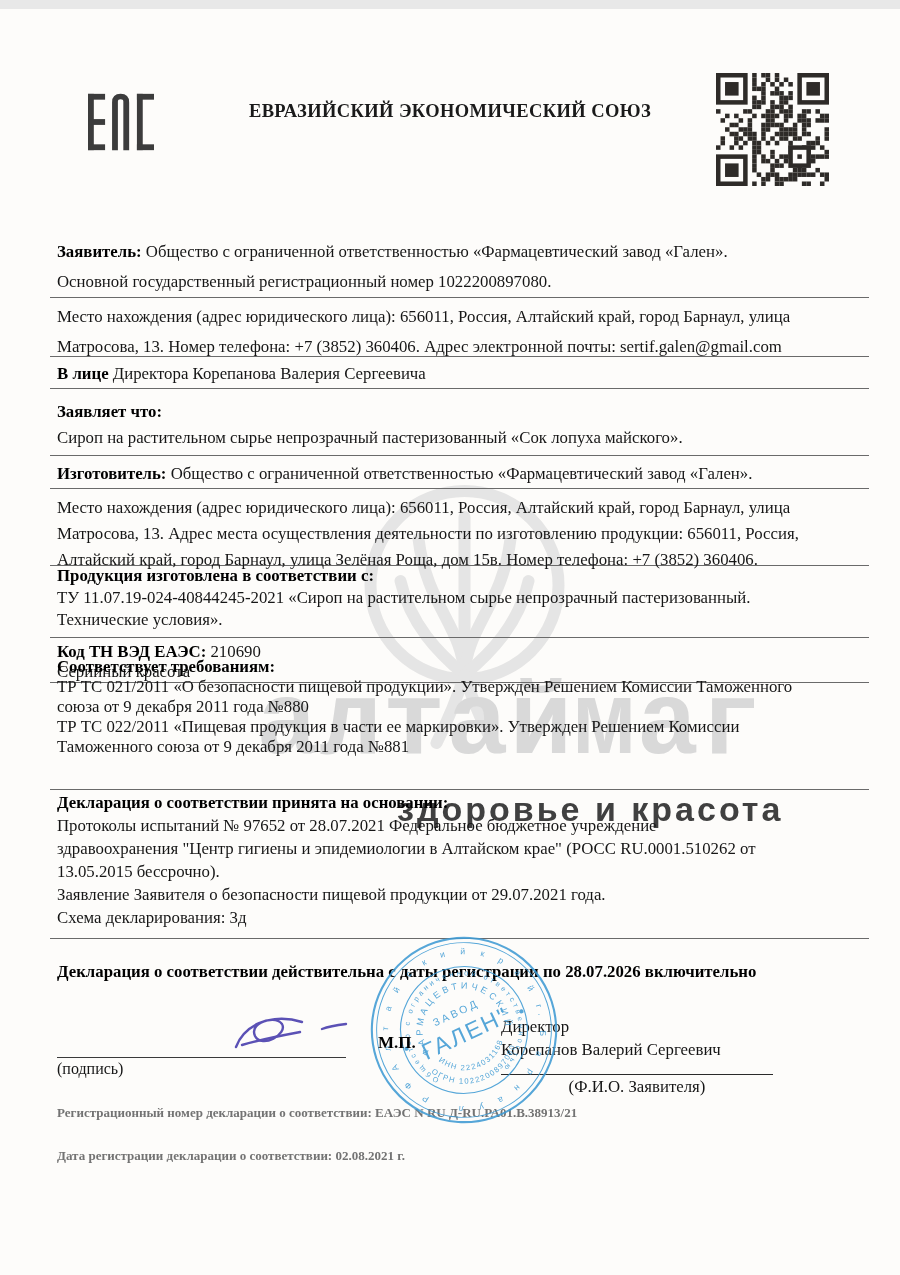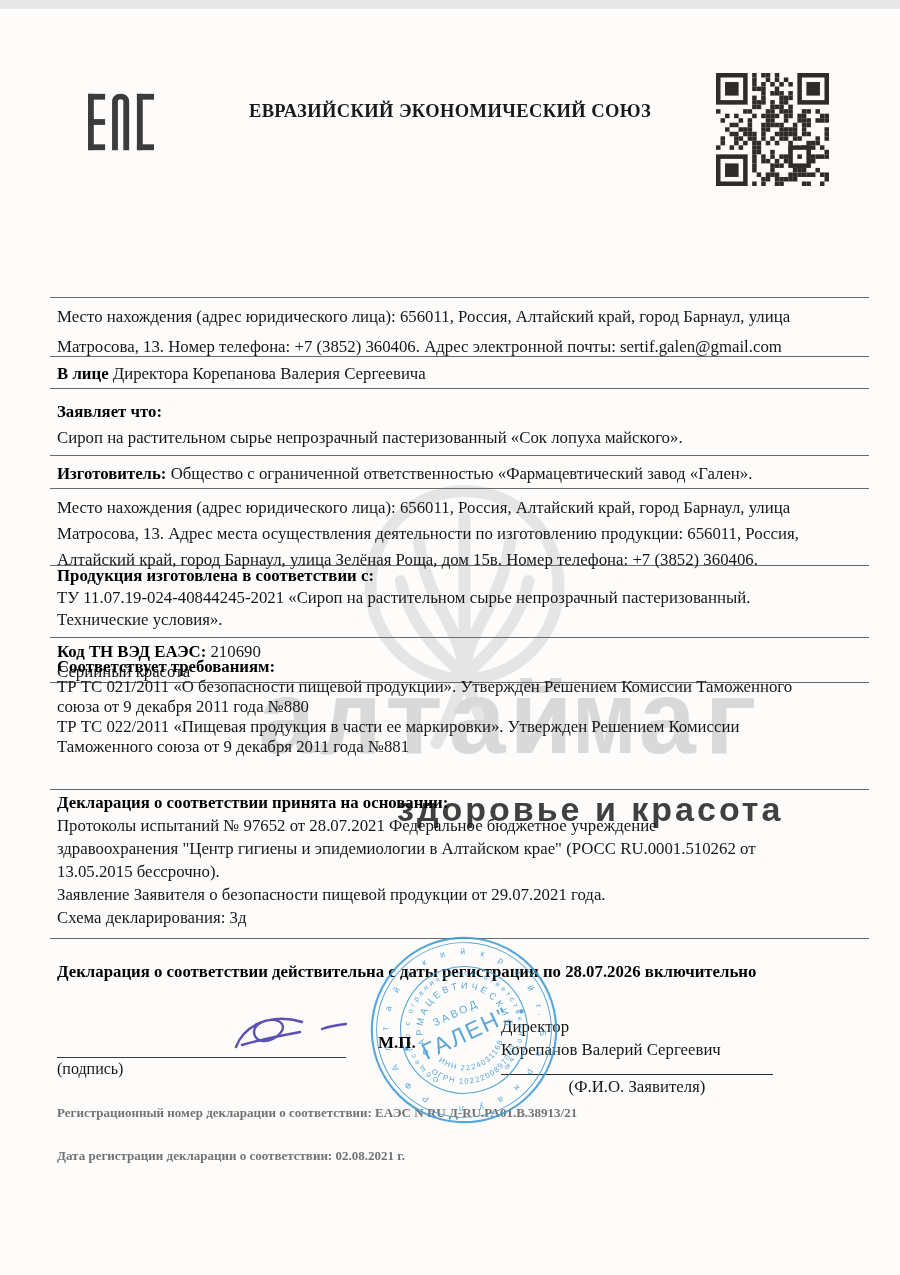--- a/index.html
+++ b/index.html
@@ -291,20 +291,25 @@
       <path d="M110,198 C112,150 148,128 156,62"></path>
       <path d="M110,198 C84,176 56,148 46,104"></path>
       <path d="M110,198 C136,176 164,148 174,104"></path>
       <path d="M110,198 C100,230 90,250 82,266"></path>
       <path d="M110,198 C120,230 130,250 138,266"></path>
     </g>
   </svg>
   <div class="wm wm-brand" style="position:absolute">алтаймаг</div>
   <div class="wm wm-tag" style="position:absolute">здоровье и красота</div>
 
+  <div class="sec lh30" style="top:228px">
+    <div class="ln"><b>Заявитель:</b>
+      <span>Общество с ограниченной ответственностью «Фармацевтический завод «Гален».</span></div>
+    <div class="ln">Основной государственный регистрационный номер 1022200897080.</div>
+  </div>
   <div class="sep" style="top:288px"></div>
 
   <div class="sec lh30" style="top:293px">
     <div class="ln">Место нахождения (адрес юридического лица): 656011, Россия, Алтайский край, город Барнаул, улица</div>
     <div class="ln">Матросова, 13. Номер телефона: +7 (3852) 360406. Адрес электронной почты: sertif.galen@gmail.com</div>
   </div>
   <div class="sep" style="top:347px"></div>
 
   <div class="sec" style="top:352px">
     <div class="ln"><b>В лице</b>

